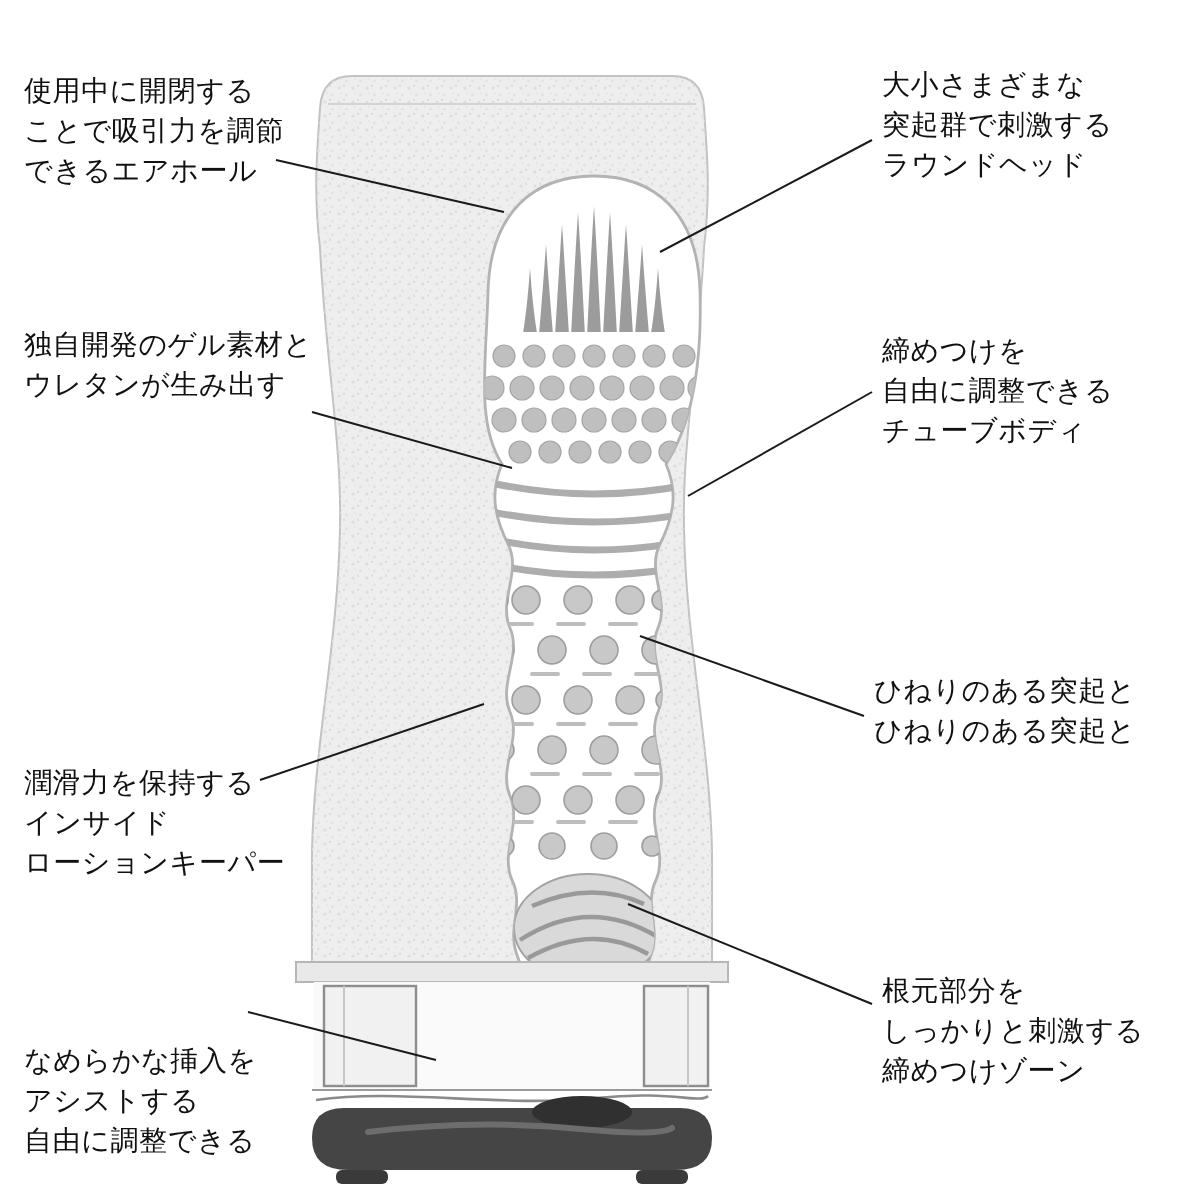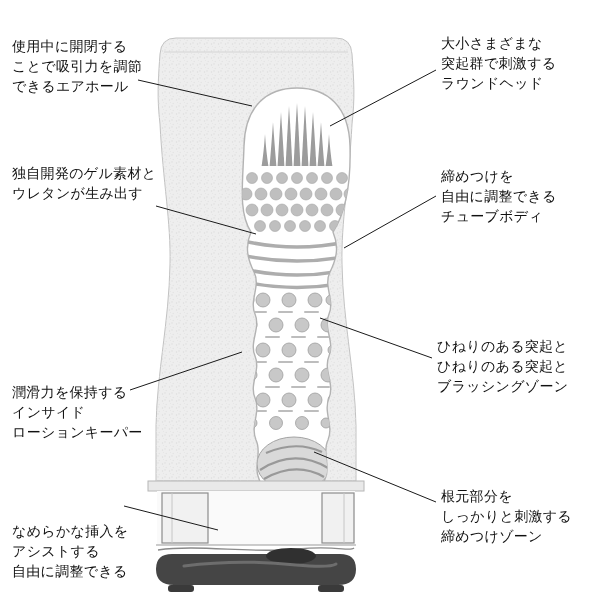--- a/index.html
+++ b/index.html
@@ -208,21 +208,20 @@
     <span>ラウンドヘッド</span>
   </div>
   <div class="label" style="left:441px; top:166px;">
     <span>締めつけを</span>
     <span>自由に調整できる</span>
     <span>チューブボディ</span>
   </div>
   <div class="label" style="left:437px; top:336px;">
     <span>ひねりのある突起と</span>
     <span>ひねりのある突起と</span>
-    <span>ブラッシングゾーン</span>
   </div>
   <div class="label" style="left:441px; top:486px;">
     <span>根元部分を</span>
     <span>しっかりと刺激する</span>
     <span>締めつけゾーン</span>
   </div>
 
 </div>
 
 </body></html>

